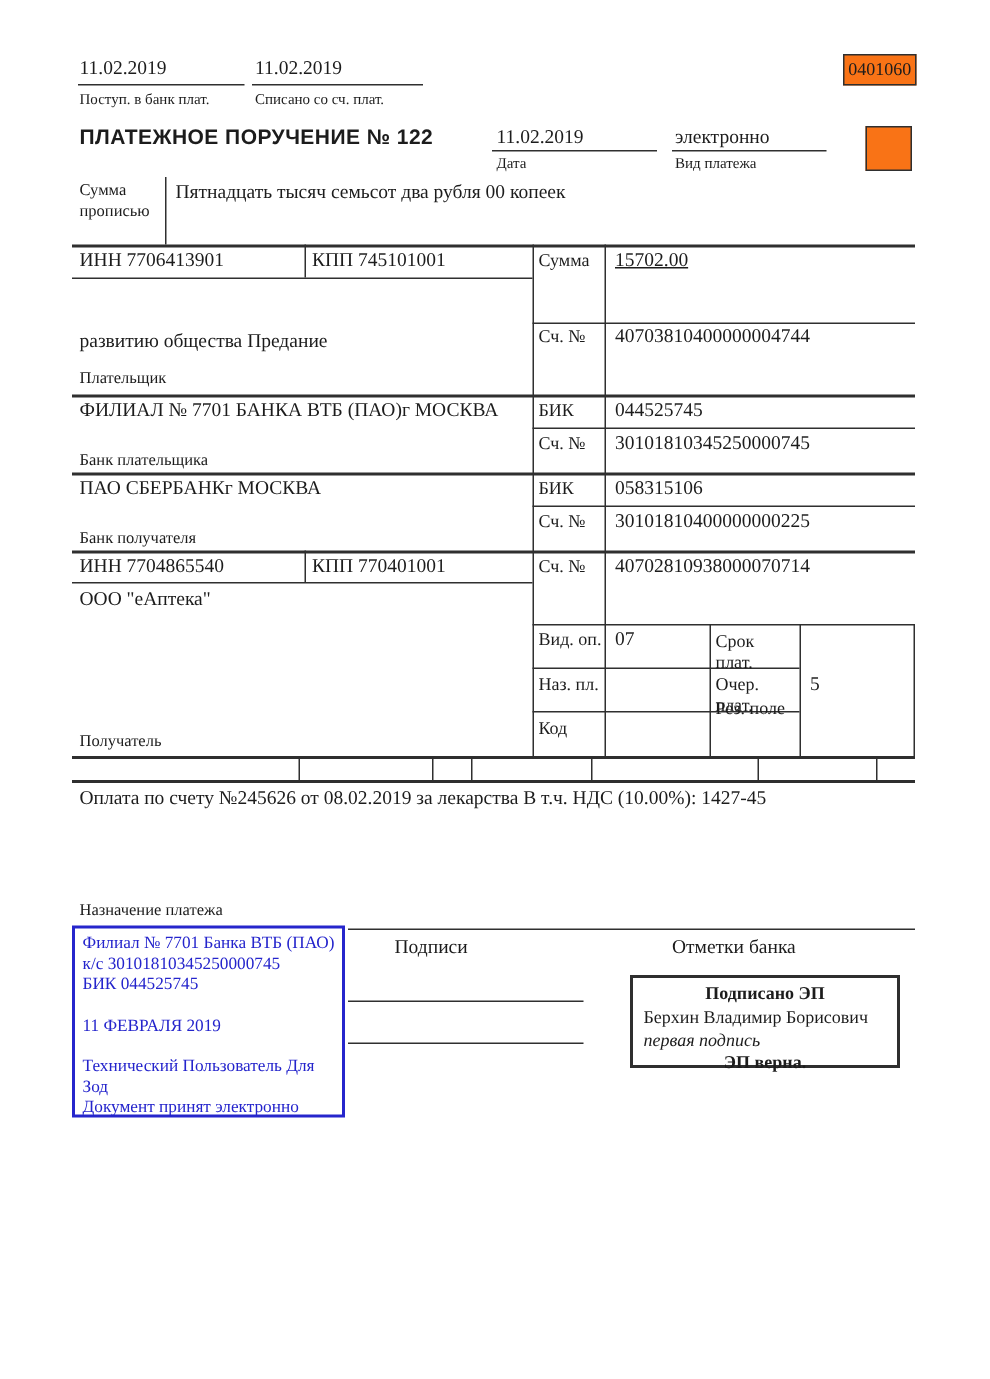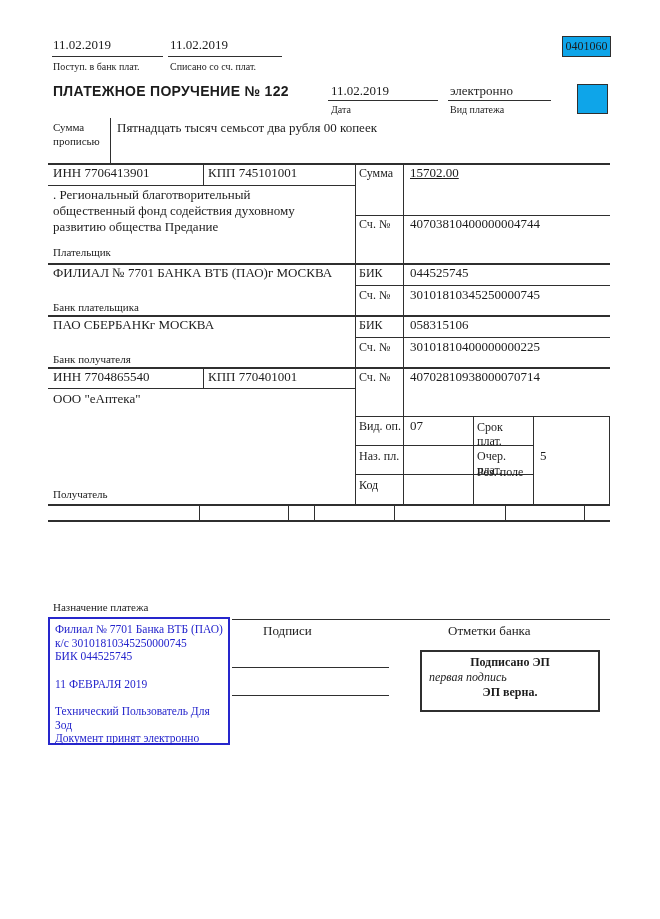--- a/index.html
+++ b/index.html
@@ -7,21 +7,21 @@
         font-family:"Liberation Serif","DejaVu Serif",serif;color:#1c1c1c;}
   .t{position:absolute;white-space:nowrap;line-height:1.1;}
   .fs13{font-size:13px;}
   .fs12{font-size:12px;}
   .fs11{font-size:11px;}
   .fs10{font-size:10px;}
   .hl{position:absolute;background:#2f2f2f;height:1px;}
   .hl2{position:absolute;background:#2f2f2f;height:2px;}
   .vl{position:absolute;background:#2f2f2f;width:1px;}
   .title{font-family:"Liberation Sans","DejaVu Sans",sans-serif;font-weight:bold;font-size:14px;letter-spacing:0.3px;}
-  .box{position:absolute;border:1px solid #2f2f2f;background:#0ea5e9;}
+  .box{position:absolute;border:1px solid #2f2f2f;background:#f97316;}
   .multiline{white-space:normal;line-height:16px;}
   .celllbl2{white-space:normal;line-height:14px;width:52px;}
   .bluebox{position:absolute;left:48px;top:617px;width:182px;height:128px;
            border:2px solid #2626cc;color:#2424cc;font-size:11.5px;padding:4px 0 0 5px;box-sizing:border-box;}
   .bluebox div{line-height:13.5px;white-space:nowrap;}
   .bluebox .gap{margin-top:14px;}
   .stampbox{position:absolute;left:420px;top:650px;width:180px;height:62px;border:2px solid #2f2f2f;
             box-sizing:border-box;font-size:12px;}
   .stampbox .c{text-align:center;}
   .b{font-weight:bold;}
@@ -83,22 +83,20 @@
   <div class="vl" style="left:314px;top:505px;height:15px;"></div>
   <div class="vl" style="left:394px;top:505px;height:15px;"></div>
   <div class="vl" style="left:505px;top:505px;height:15px;"></div>
   <div class="vl" style="left:584px;top:505px;height:15px;"></div>
 
   <div class="t fs13" style="left:53px;top:166px;">ИНН 7706413901</div>
   <div class="t fs13" style="left:208px;top:166px;">КПП 745101001</div>
   <div class="t fs12" style="left:359px;top:167px;">Сумма</div>
   <div class="t fs13" style="left:410px;top:166px;text-decoration:underline;">15702.00</div>
 
-  <div class="t fs13" style="left:53px;top:188px;">. Региональный благотворительный</div>
-  <div class="t fs13" style="left:53px;top:204px;">общественный фонд содействия духовному</div>
   <div class="t fs13" style="left:53px;top:220px;">развитию общества Предание</div>
   <div class="t fs12" style="left:359px;top:218px;">Сч. №</div>
   <div class="t fs13" style="left:410px;top:217px;">40703810400000004744</div>
   <div class="t fs11" style="left:53px;top:246px;">Плательщик</div>
 
   <div class="t fs13" style="left:53px;top:266px;">ФИЛИАЛ № 7701 БАНКА ВТБ (ПАО)г МОСКВА</div>
   <div class="t fs12" style="left:359px;top:267px;">БИК</div>
   <div class="t fs13" style="left:410px;top:266px;">044525745</div>
   <div class="t fs12" style="left:359px;top:289px;">Сч. №</div>
   <div class="t fs13" style="left:410px;top:288px;">30101810345250000745</div>
@@ -120,20 +118,21 @@
 
   <div class="t fs12" style="left:359px;top:420px;">Вид. оп.</div>
   <div class="t fs13" style="left:410px;top:419px;">07</div>
   <div class="t fs12 celllbl2" style="left:477px;top:420px;">Срок плат.</div>
   <div class="t fs12" style="left:359px;top:450px;">Наз. пл.</div>
   <div class="t fs12 celllbl2" style="left:477px;top:449px;">Очер. плат.</div>
   <div class="t fs13" style="left:540px;top:449px;">5</div>
   <div class="t fs12" style="left:359px;top:479px;">Код</div>
   <div class="t fs12" style="left:477px;top:466px;">Рез. поле</div>
 
+  <div class="t fs13" style="left:53px;top:525px;">Оплата по счету №245626 от 08.02.2019 за лекарства В т.ч. НДС (10.00%): 1427-45</div>
   <div class="t fs11" style="left:53px;top:601px;">Назначение платежа</div>
 
   <div class="hl" style="left:232px;top:619px;width:378px;"></div>
   <div class="t fs13" style="left:263px;top:624px;">Подписи</div>
   <div class="t fs13" style="left:448px;top:624px;">Отметки банка</div>
 
   <div class="hl" style="left:232px;top:667px;width:157px;"></div>
   <div class="hl" style="left:232px;top:695px;width:157px;"></div>
 
   <div class="bluebox">
@@ -141,17 +140,18 @@
     <div>к/с 30101810345250000745</div>
     <div>БИК 044525745</div>
     <div class="gap">11 ФЕВРАЛЯ 2019</div>
     <div class="gap">Технический Пользователь Для</div>
     <div>Зод</div>
     <div>Документ принят электронно</div>
   </div>
 
   <div class="stampbox">
     <div class="c b" style="margin-top:3px;">Подписано ЭП</div>
+    <div style="margin-left:7px;margin-top:1px;">Берхин Владимир Борисович</div>
     <div class="i" style="margin-left:7px;">первая подпись</div>
     <div class="c b">ЭП верна.</div>
   </div>
 
 </div>
 
 </body></html>

